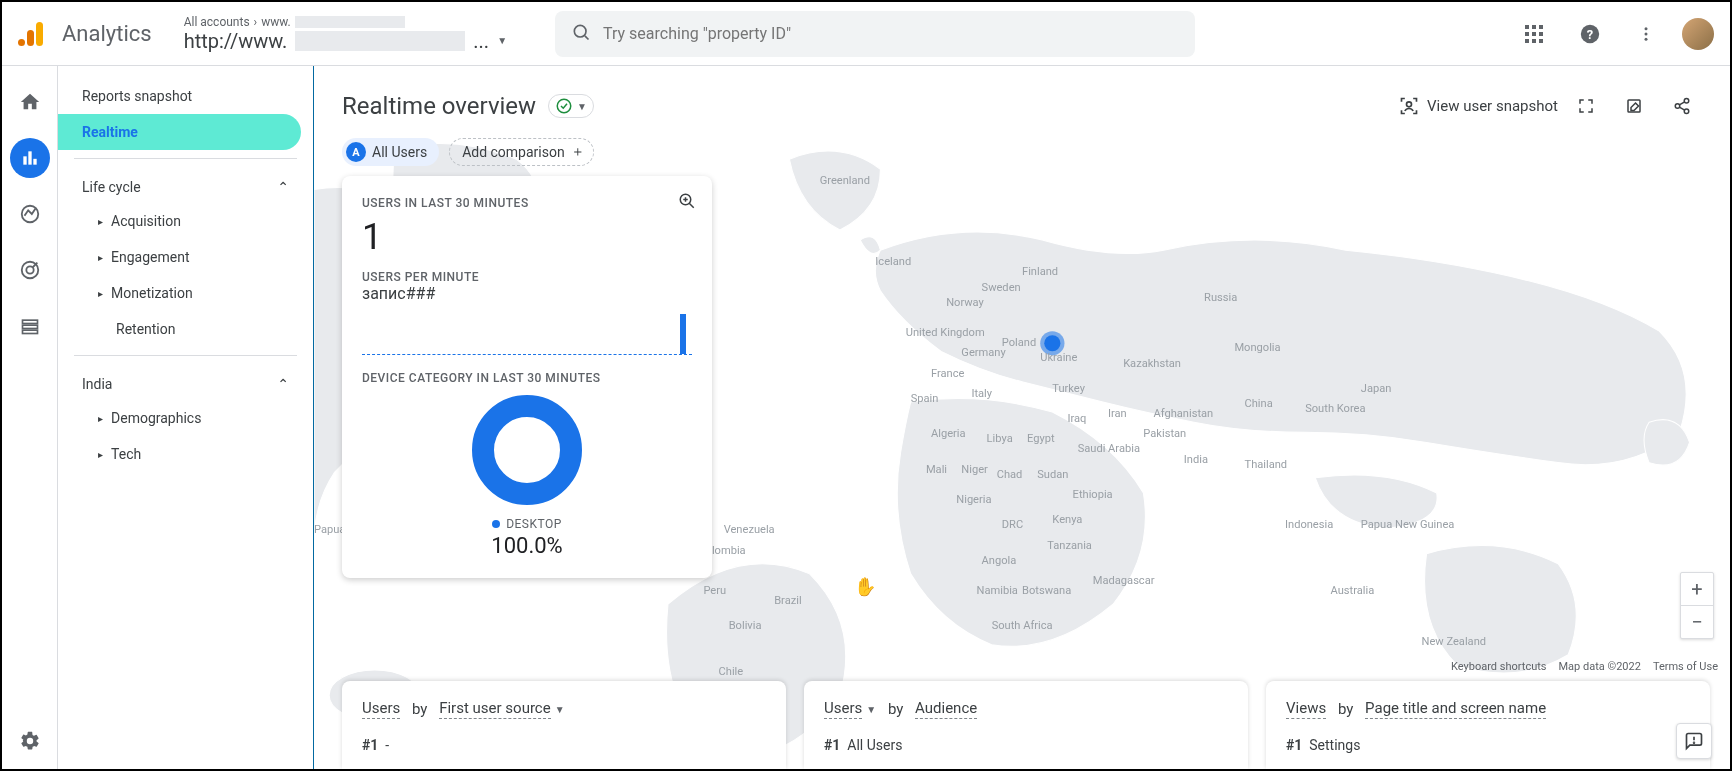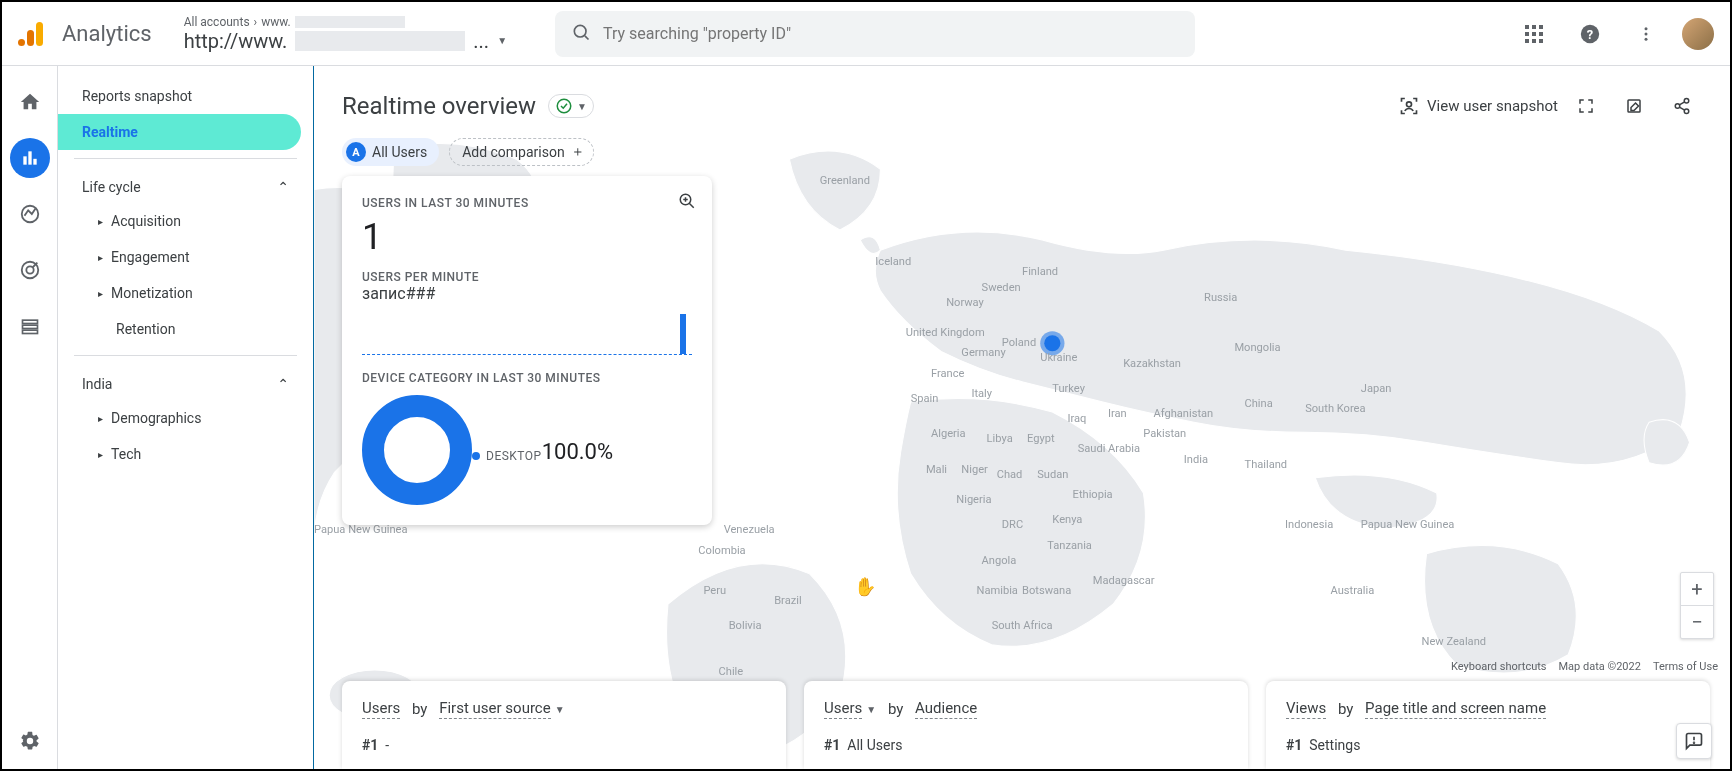--- a/index.html
+++ b/index.html
@@ -62,21 +62,21 @@
 .zoom-btn { width: 32px; height: 32px; display: flex; align-items: center; justify-content: center; font-size: 20px; color: #5f6368; cursor: pointer; }
 .zoom-sep { border-top: 1px solid #dadce0; }
 .pan-cursor { position: absolute; left: 540px; top: 440px; font-size: 18px; }
 
 
 .ov-card { position: absolute; top: 110px; left: 28px; width: 370px; background: #fff; border-radius: 8px; box-shadow: 0 2px 6px rgba(0,0,0,0.2); padding: 20px; z-index: 6; }
 .ov-label { font-size: 12px; letter-spacing: 0.5px; color: #5f6368; font-weight: 500; }
 .ov-big { font-size: 36px; color: #202124; margin: 6px 0 12px; }
 .ov-spark { height: 44px; border-bottom: 1px dashed #1a73e8; position: relative; margin: 8px 0 16px; }
 .ov-spark-bar { position: absolute; right: 6px; bottom: 0; width: 6px; height: 40px; background: #1a73e8; }
-.donut-wrap { display: flex; align-items: center; margin-top: 10px; }
+.donut-wrap { display: flex; flex-direction: column; align-items: center; margin-top: 10px; }
 .donut { width: 110px; height: 110px; border-radius: 50%; border: 22px solid #1a73e8; }
 .legend { margin-top: 12px; font-size: 12px; letter-spacing: 0.5px; color: #5f6368; display: flex; align-items: center; gap: 6px; }
 .legend-dot { width: 8px; height: 8px; background: #1a73e8; border-radius: 50%; }
 .legend-pct { font-size: 22px; color: #202124; margin-top: 2px; }
 .zoom-in-icon { position: absolute; top: 16px; right: 16px; cursor: pointer; color: #3c4043; }
 
 
 .cards-row { position: absolute; left: 28px; right: 20px; bottom: 0; display: flex; gap: 18px; z-index: 6; }
 .bcard { flex: 1; background: #fff; border-radius: 8px 8px 0 0; box-shadow: 0 -1px 4px rgba(0,0,0,0.15); padding: 18px 20px 10px; min-height: 88px; }
 .bcard-title { font-size: 15px; color: #3c4043; display: flex; align-items: center; gap: 4px; }

